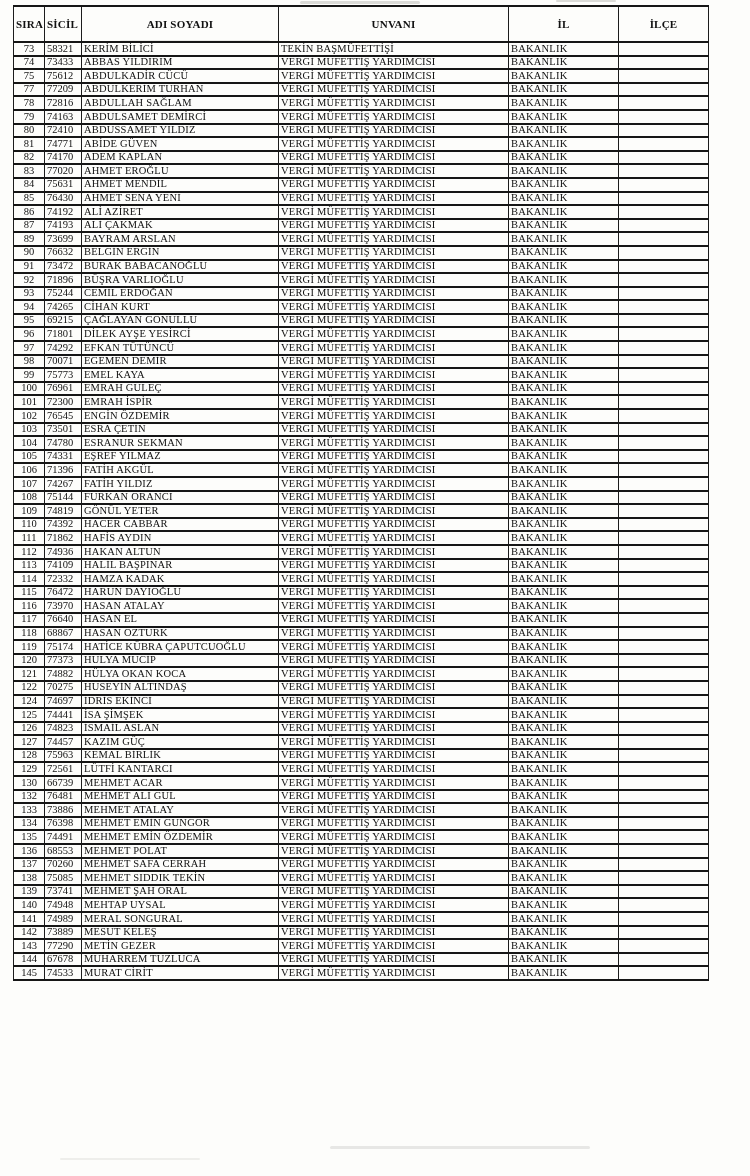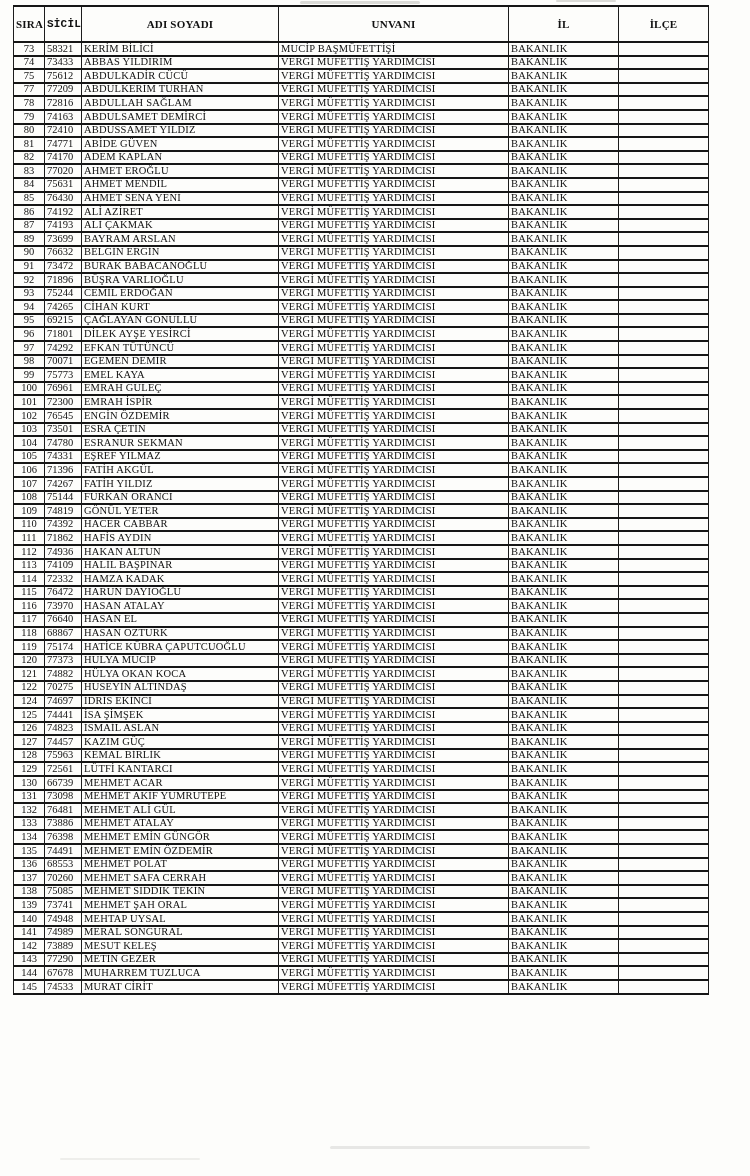--- a/index.html
+++ b/index.html
@@ -55,21 +55,21 @@
     white-space: nowrap;
   }
   table.roster th {
     font-size: 11px;
     font-weight: 700;
     height: 32px;
     padding: 1px 2px;
     letter-spacing: 0.2px;
   }
   th.h-sira  { white-space: normal; line-height: 1.15; text-align: center; }
-  th.h-sicil { text-align: left; padding-left: 3px; font-family: Liberation Mono, monospace; }
+  th.h-sicil { text-align: left; padding-left: 3px; }
   th.h-adi   { text-align: center; padding-left: 4px; }
   th.h-unvan { }
   th.h-il    { text-align: center; margin-top: 17px; }
   th.h-ilce  { text-align: center; margin-top: 6px; }
 
   table.roster td {
     font-size: 10.5px;
     height: 11.6px;
     line-height: 1;
     padding: 0 2px;
@@ -108,21 +108,21 @@
         <th class="h-unvan">UNVANI</th>
         <th class="h-il">İL</th>
         <th class="h-ilce">İLÇE</th>
       </tr>
     </thead>
     <tbody>
         <tr>
           <td class="c0">73</td>
           <td class="c1">58321</td>
           <td class="c2">KERİM BİLİCİ</td>
-          <td class="c3">MUCİP BAŞMÜFETTİŞİ</td>
+          <td class="c3">TEKİN BAŞMÜFETTİŞİ</td>
           <td class="c4">BAKANLIK</td>
           <td class="c5"></td>
         </tr>
         <tr>
           <td class="c0">74</td>
           <td class="c1">73433</td>
           <td class="c2">ABBAS YILDIRIM</td>
           <td class="c3">VERGİ MÜFETTİŞ YARDIMCISI</td>
           <td class="c4">BAKANLIK</td>
           <td class="c5"></td>
@@ -540,28 +540,20 @@
           <td class="c1">72561</td>
           <td class="c2">LÜTFİ KANTARCI</td>
           <td class="c3">VERGİ MÜFETTİŞ YARDIMCISI</td>
           <td class="c4">BAKANLIK</td>
           <td class="c5"></td>
         </tr>
         <tr>
           <td class="c0">130</td>
           <td class="c1">66739</td>
           <td class="c2">MEHMET ACAR</td>
-          <td class="c3">VERGİ MÜFETTİŞ YARDIMCISI</td>
-          <td class="c4">BAKANLIK</td>
-          <td class="c5"></td>
-        </tr>
-        <tr>
-          <td class="c0">131</td>
-          <td class="c1">73098</td>
-          <td class="c2">MEHMET AKİF YUMRUTEPE</td>
           <td class="c3">VERGİ MÜFETTİŞ YARDIMCISI</td>
           <td class="c4">BAKANLIK</td>
           <td class="c5"></td>
         </tr>
         <tr>
           <td class="c0">132</td>
           <td class="c1">76481</td>
           <td class="c2">MEHMET ALİ GÜL</td>
           <td class="c3">VERGİ MÜFETTİŞ YARDIMCISI</td>
           <td class="c4">BAKANLIK</td>

